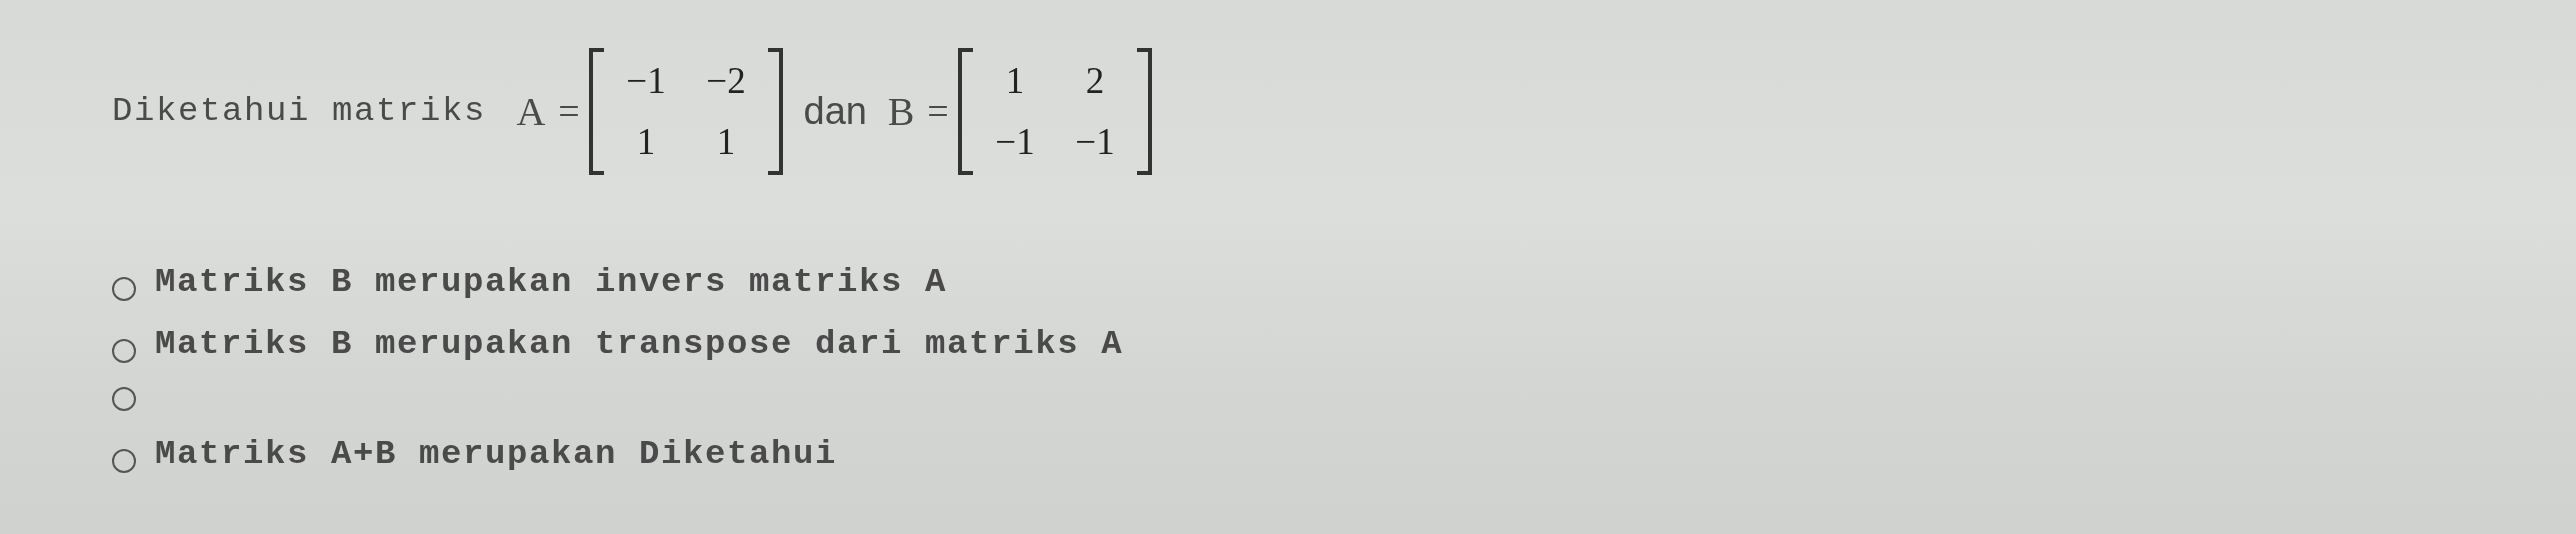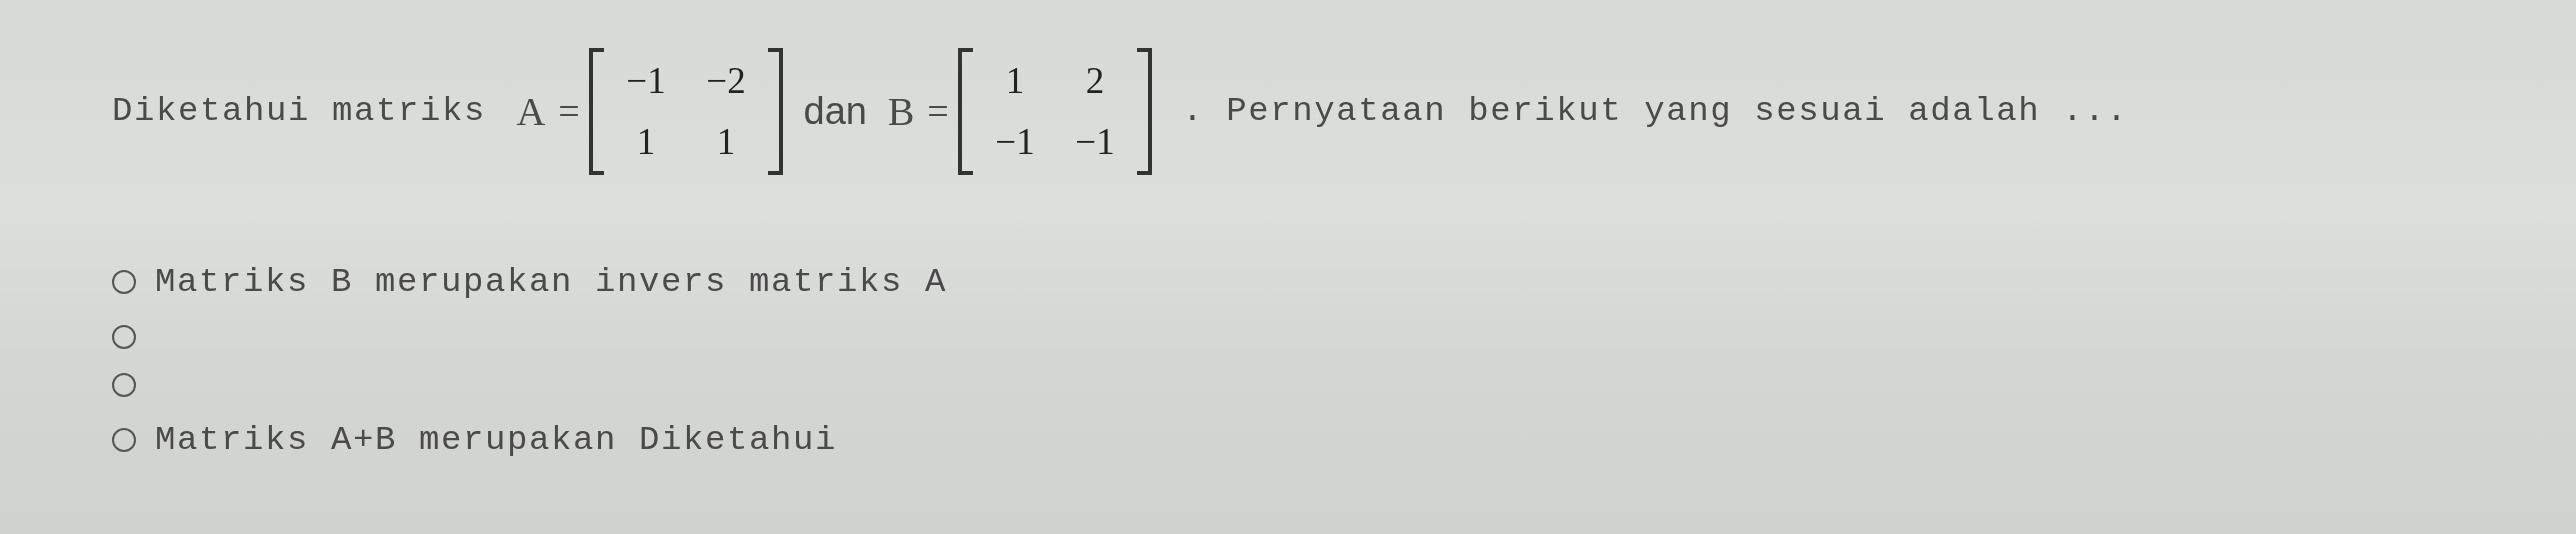--- a/index.html
+++ b/index.html
@@ -79,23 +79,24 @@
       text-align: center;
       min-width: 40px;
     }
     .options {
       display: flex;
       flex-direction: column;
       gap: 24px;
     }
     .option-row {
       display: flex;
-      align-items: center;
+      align-items: flex-end;
       font-size: 34px;
       letter-spacing: 1.6px;
+      font-weight: bold;
     }
     .radio-circle {
       width: 24px;
       height: 24px;
       border: 2.4px solid #555;
       border-radius: 50%;
       margin-right: 19px;
       flex-shrink: 0;
     }
   </style>
@@ -132,30 +133,30 @@
       <span class="matrix-cells">
         <span>1</span>
         <span>2</span>
         <span>−1</span>
         <span>−1</span>
       </span>
       <span class="bracket right"></span>
     </span>
 
     <span style="width:24px;"></span>
-    <span class="q-text">. Pernyataan berikut yang sesuai adalah ...</span>
   </div>
 
   <div class="options">
     <div class="option-row">
       <span class="radio-circle"></span>
       <span>Matriks B merupakan invers matriks A</span>
     </div>
     <div class="option-row">
       <span class="radio-circle"></span>
+      <span>Matriks B merupakan transpose dari matriks A</span>
     </div>
     <div class="option-row">
       <span class="radio-circle"></span>
     </div>
     <div class="option-row">
       <span class="radio-circle"></span>
       <span>Matriks A+B merupakan Diketahui</span>
     </div>
   </div>
 

